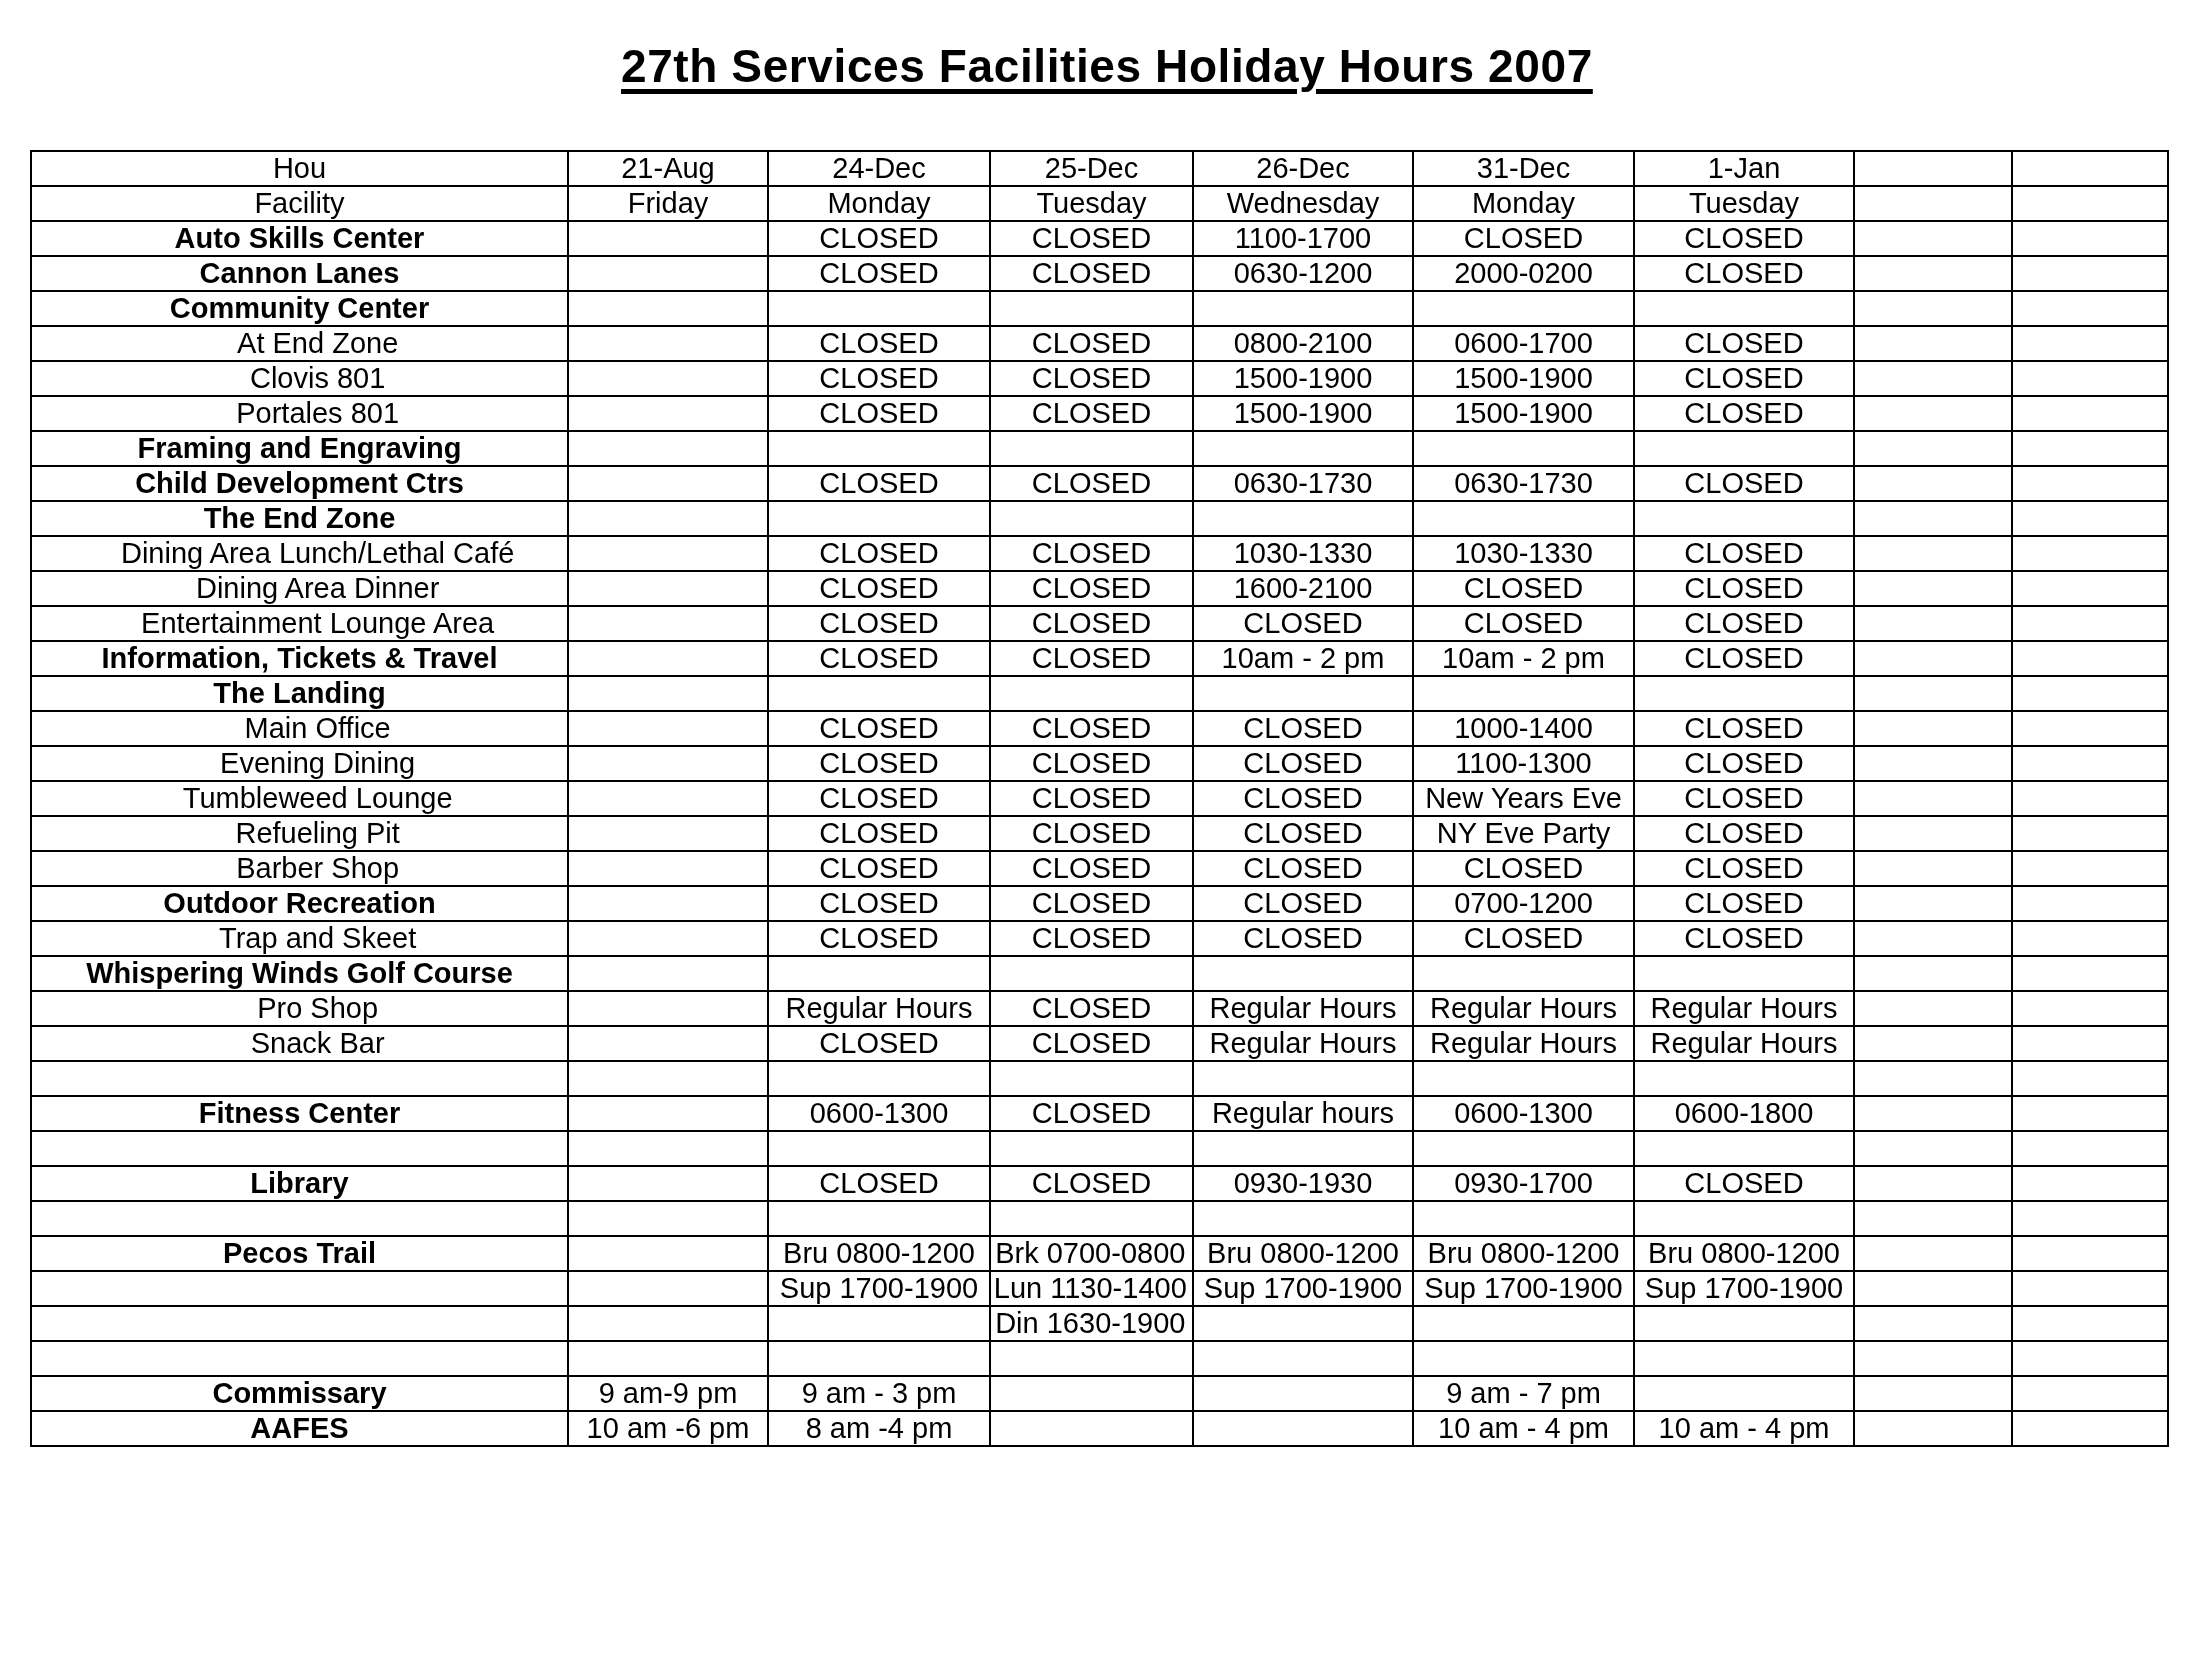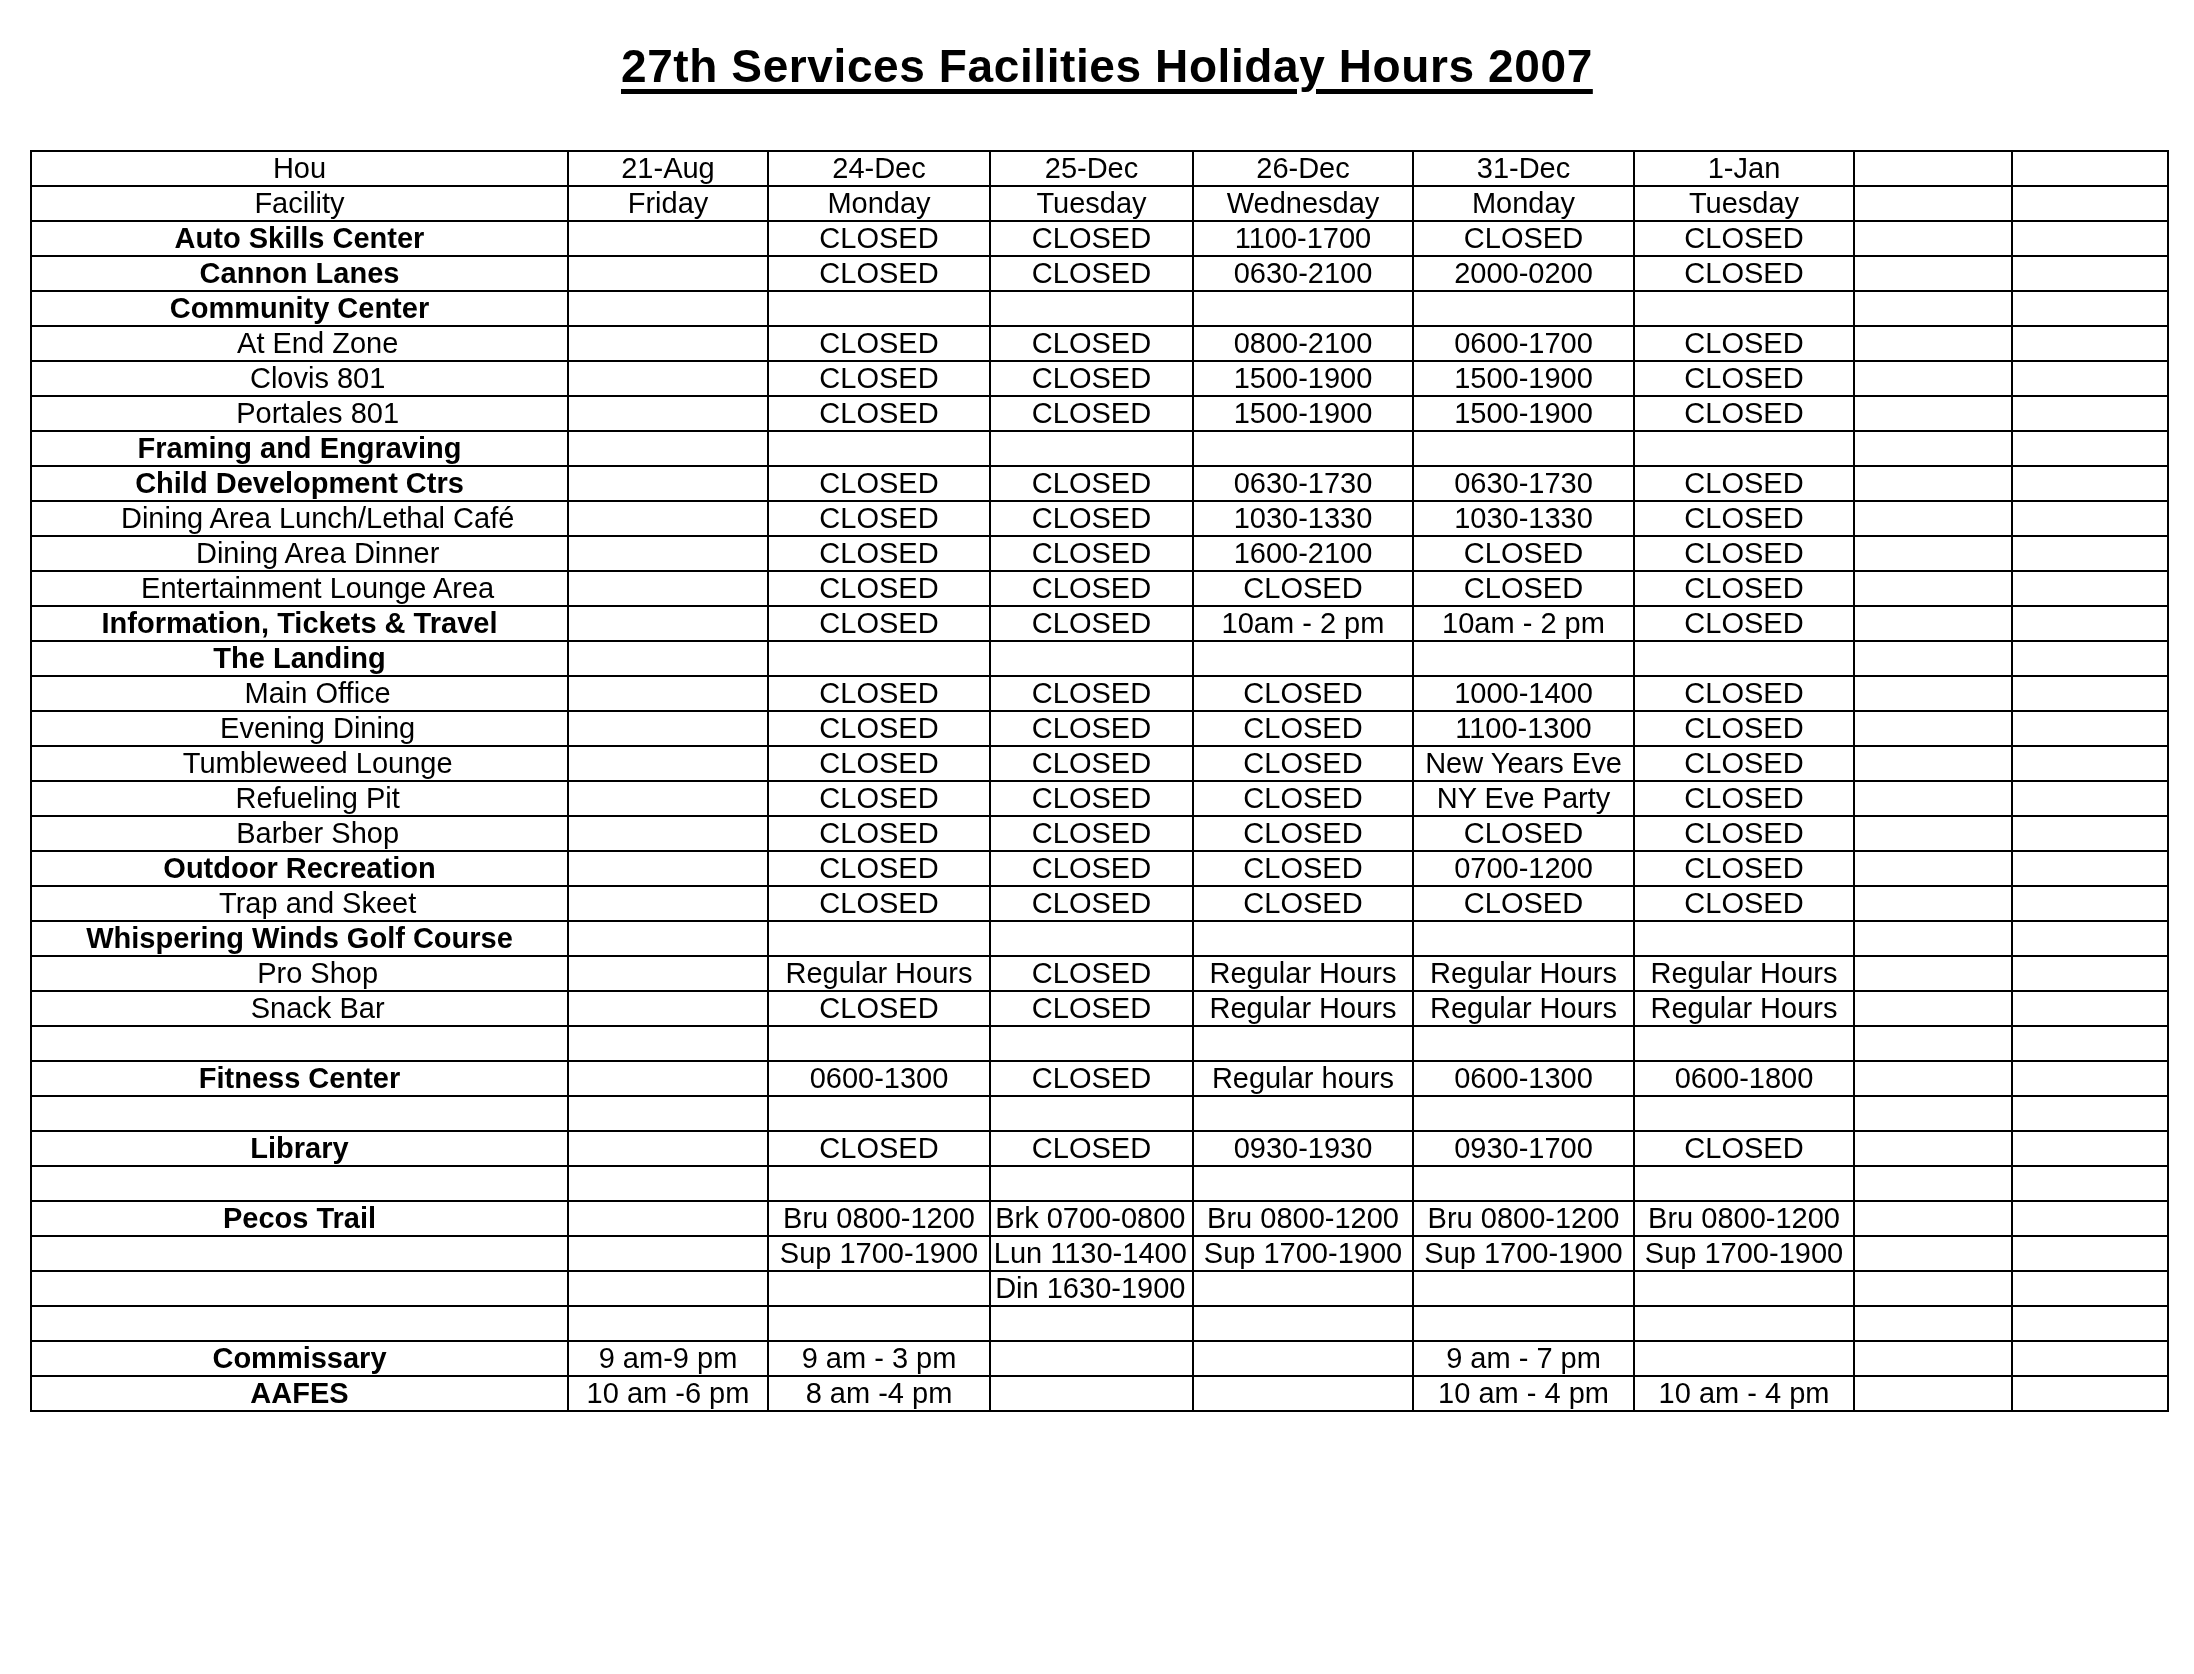--- a/index.html
+++ b/index.html
@@ -71,21 +71,21 @@
         <td>CLOSED</td>
         <td>CLOSED</td>
         <td></td>
         <td></td>
       </tr>
       <tr>
         <td class="fac bold">Cannon Lanes</td>
         <td></td>
         <td>CLOSED</td>
         <td>CLOSED</td>
-        <td>0630-2100</td>
+        <td>0630-1200</td>
         <td>2000-0200</td>
         <td>CLOSED</td>
         <td></td>
         <td></td>
       </tr>
       <tr>
         <td class="fac bold">Community Center</td>
         <td></td>
         <td></td>
         <td></td>
@@ -140,20 +140,31 @@
         <td></td>
       </tr>
       <tr>
         <td class="fac bold">Child Development Ctrs</td>
         <td></td>
         <td>CLOSED</td>
         <td>CLOSED</td>
         <td>0630-1730</td>
         <td>0630-1730</td>
         <td>CLOSED</td>
+        <td></td>
+        <td></td>
+      </tr>
+      <tr>
+        <td class="fac bold">The End Zone</td>
+        <td></td>
+        <td></td>
+        <td></td>
+        <td></td>
+        <td></td>
+        <td></td>
         <td></td>
         <td></td>
       </tr>
       <tr>
         <td class="fac sub">Dining Area Lunch/Lethal Café</td>
         <td></td>
         <td>CLOSED</td>
         <td>CLOSED</td>
         <td>1030-1330</td>
         <td>1030-1330</td>

